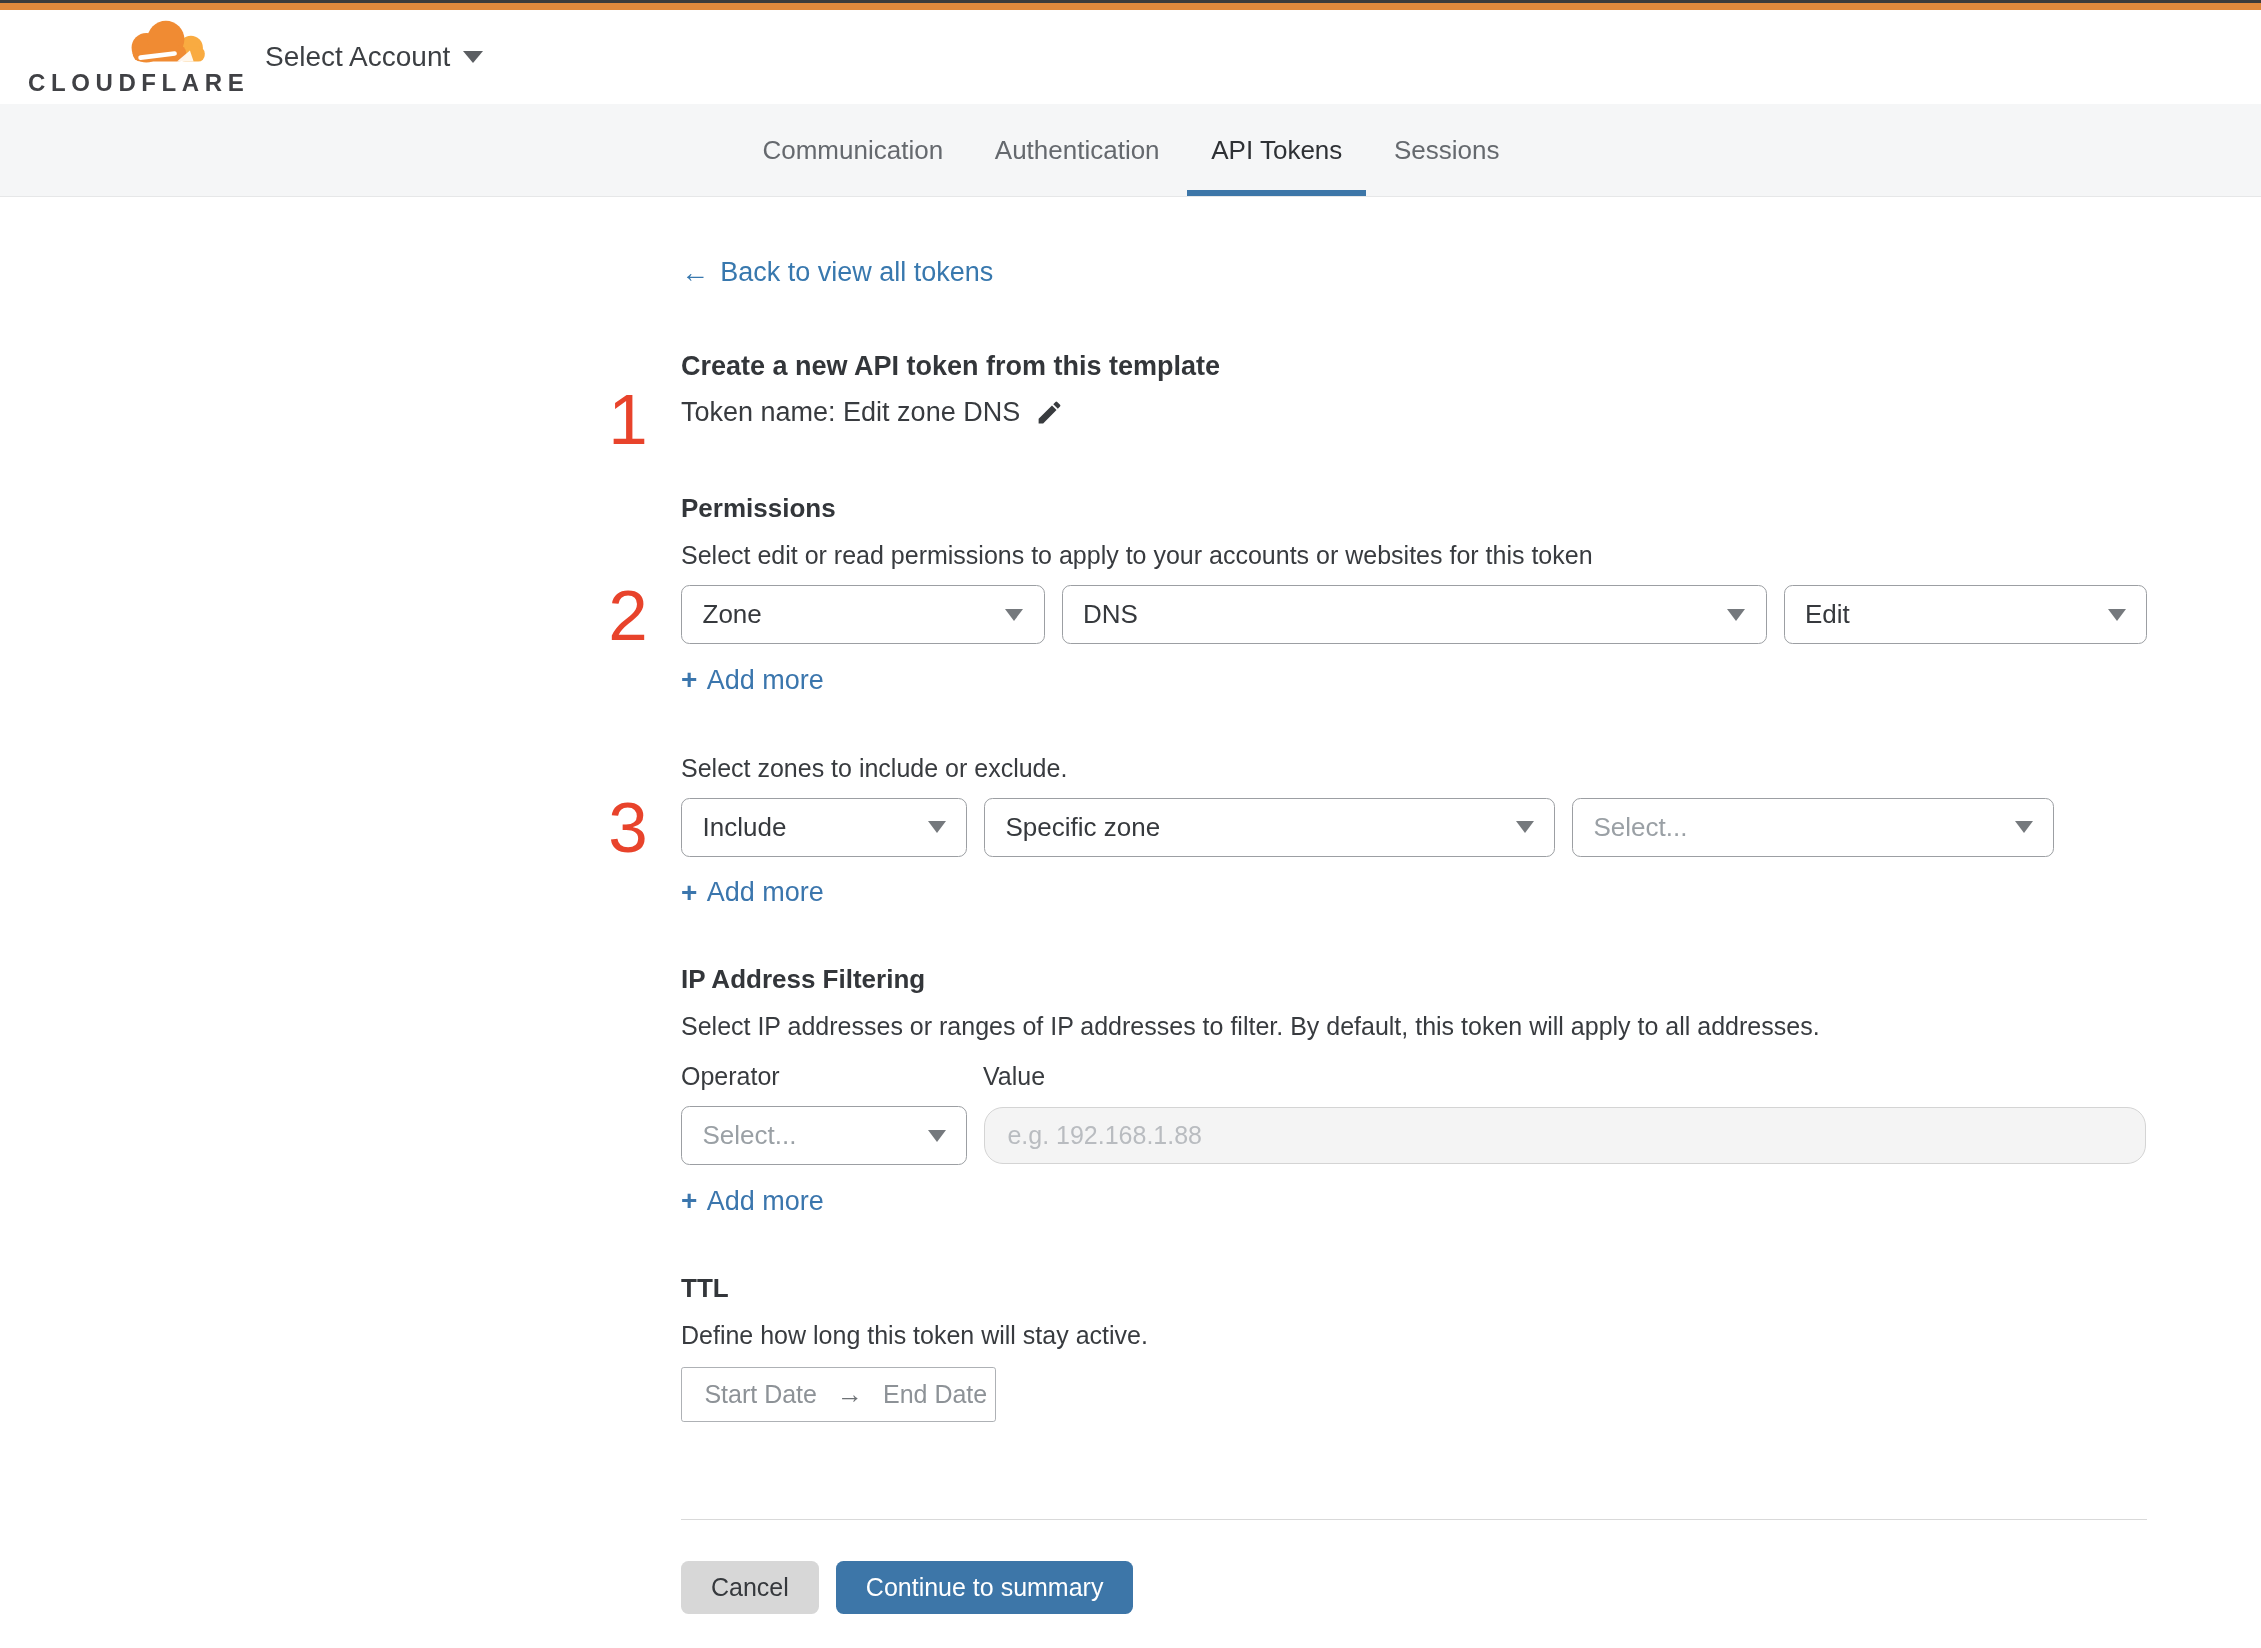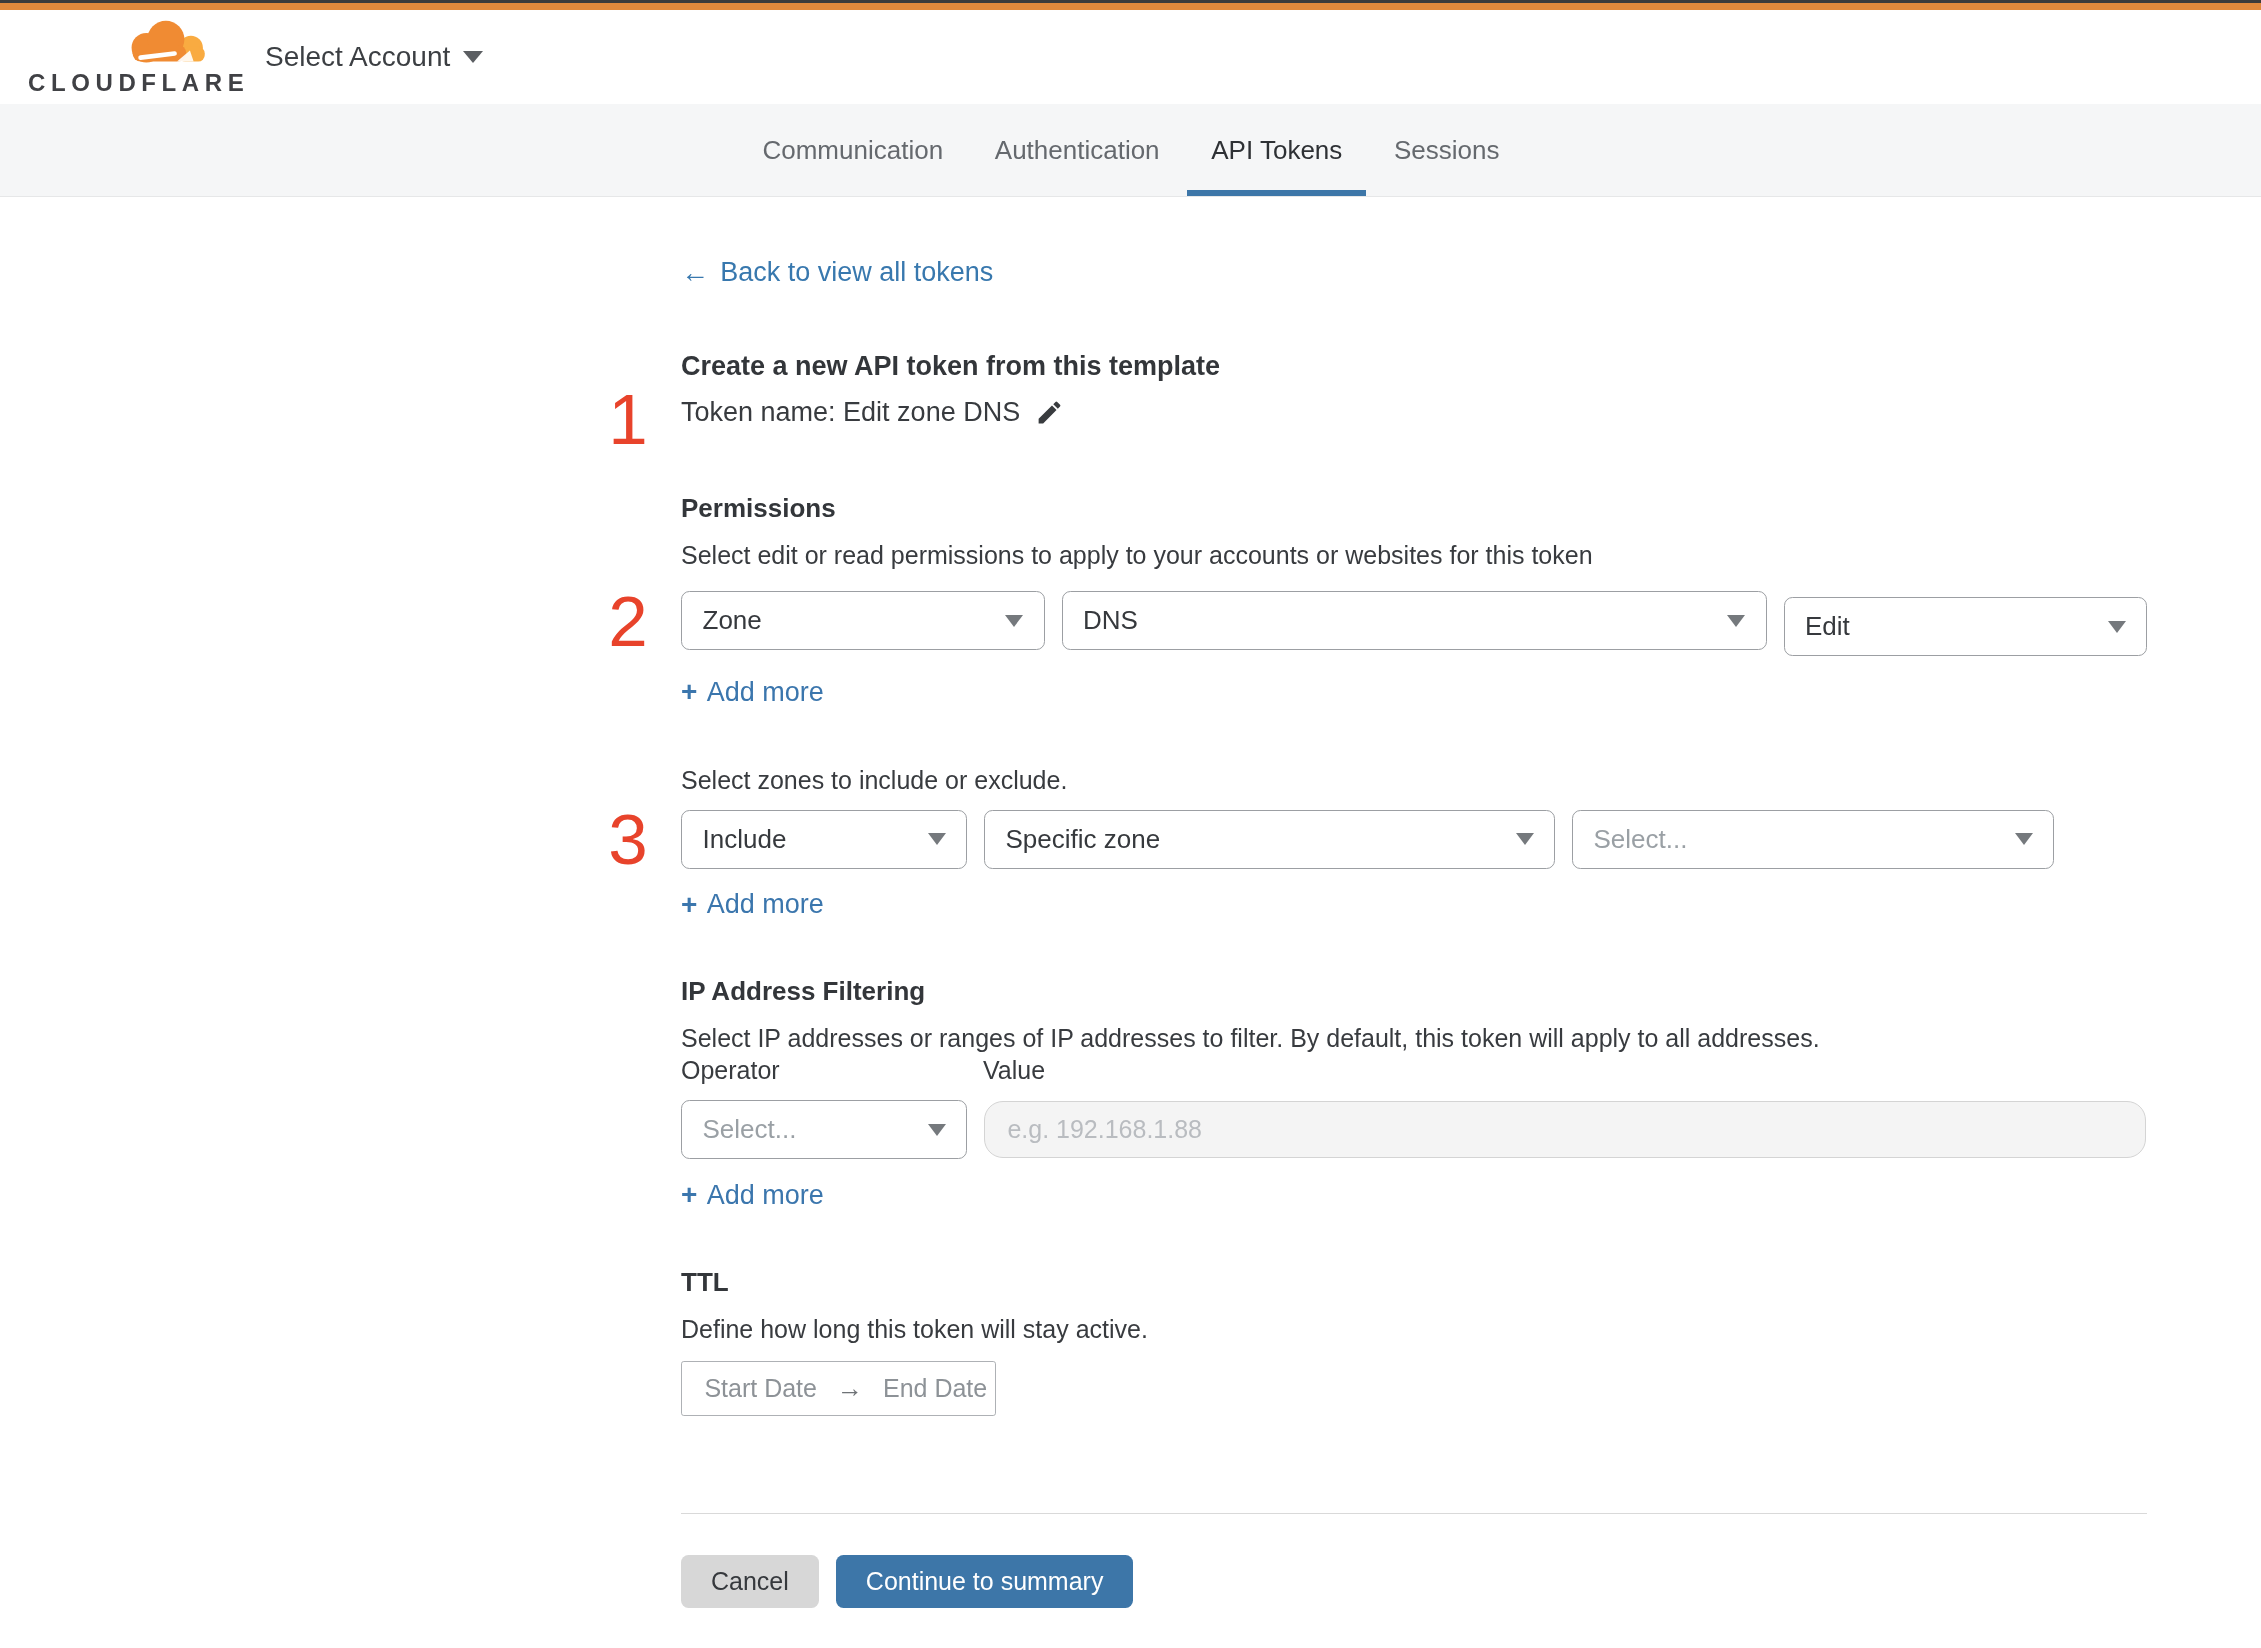--- a/index.html
+++ b/index.html
@@ -91,33 +91,33 @@
     border: 1.9px solid #9c9fa3; border-radius: 8.4px;
     display: flex; align-items: center; justify-content: space-between;
     padding: 0 20.5px; font-size: 26px; cursor: pointer;
   }
   .select .value { color: #36393d; }
   .select .value.placeholder { color: #9aa0a5; }
   .select .caret-down { border-left-width: 9.3px; border-right-width: 9.3px; border-top-width: 12px; }
 
   .w-scope  { width: 364px; }
   .w-svc    { width: 706px; }
-  .w-access { width: 364px; margin-top: 12px; }
+  .w-access { width: 364px; }
   .w-mode   { width: 286px; gap: 8px; }
   .w-ztype  { width: 571px; }
   .w-zsel   { width: 482px; }
   .w-op     { width: 286px; }
 
   .add-more {
     margin-top: 20.5px; display: inline-flex; align-items: center; gap: 9.3px;
     font-size: 27px; color: #3b76ad; cursor: pointer;
   }
   .add-more .plus { font-weight: bold; font-size: 28px; line-height: 1; }
 
-  .field-labels { margin-top: 3px; display: flex; font-size: 25px; color: #383b3f; }
+  .field-labels { margin-top: 21px; display: flex; font-size: 25px; color: #383b3f; }
   .label-operator { width: 302px; }
 
   .value-input {
     width: 1162px; height: 57px;
     background: #f4f4f4; border: 1.9px solid #d4d4d4; border-radius: 19px;
     font-size: 25px; color: #36393d; padding: 0 22.4px;
     font-family: "Liberation Sans", "DejaVu Sans", sans-serif;
   }
   .value-input::placeholder { color: #b9bcc0; }
 

